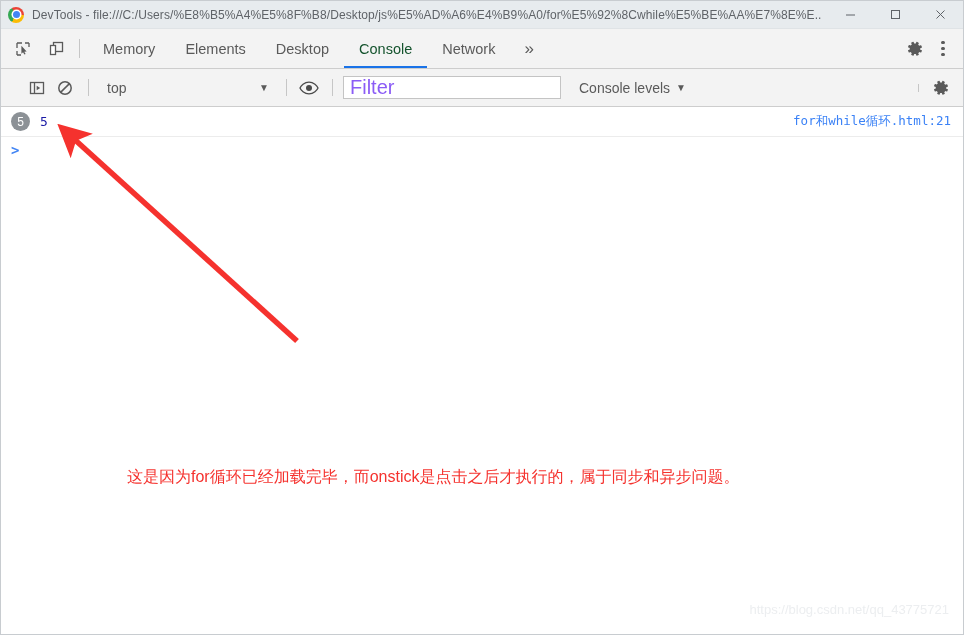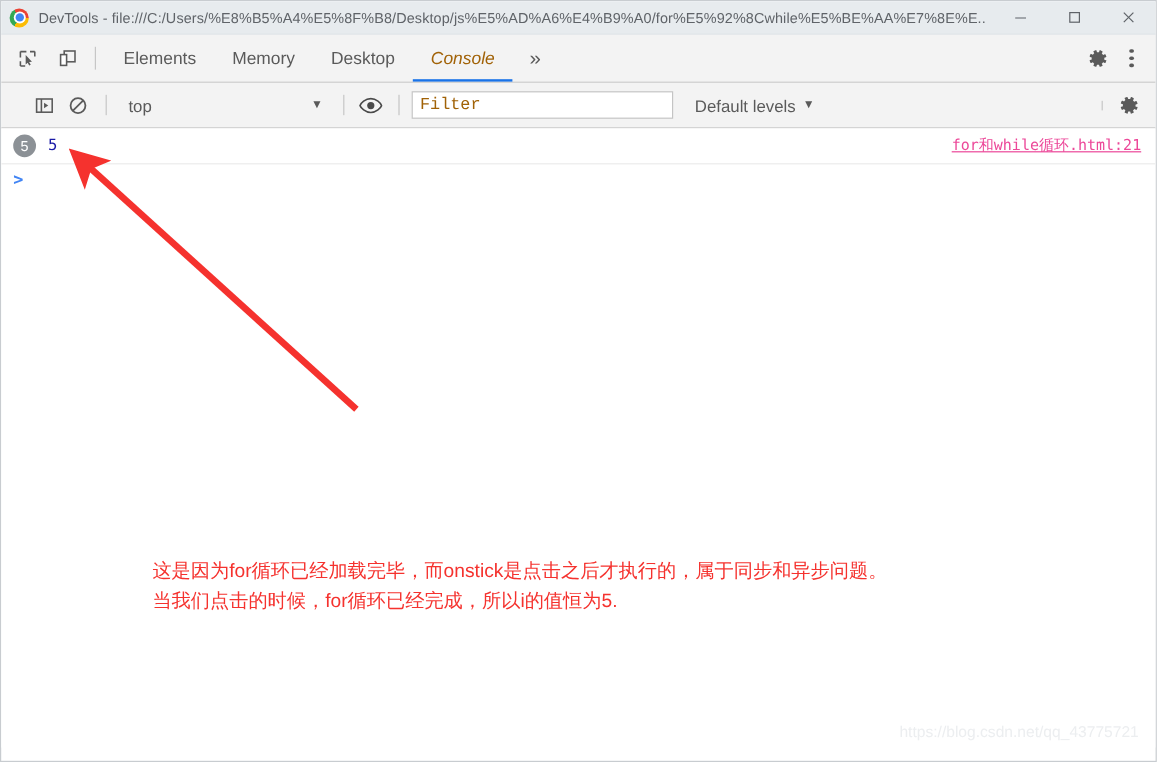--- a/index.html
+++ b/index.html
@@ -126,22 +126,21 @@
   .tab {
     display: flex;
     align-items: center;
     padding: 0 15px;
     font-size: 14.5px;
     color: #5a5a5a;
     position: relative;
     white-space: nowrap;
   }
   .tab.active {
-    color: #a16207;
-    font-style: italic;
+    color: #14532d;
   }
   .tab.active::after {
     content: "";
     position: absolute;
     left: 0; right: 0; bottom: 0;
     height: 2px;
     background: #1a73e8;
   }
   .tab-more {
     display: flex;
@@ -196,27 +195,27 @@
   .caret {
     font-size: 10px;
     color: #5a5a5a;
     line-height: 1;
   }
   .filter-input {
     width: 218px;
     height: 23px;
     border: 1px solid #c4c4c4;
     background: #fff;
-    font-size: 14px;
-    color: #a16207;
+    font-size: 20px;
+    color: #8b5cf6;
     padding: 0 6px;
     box-sizing: border-box;
     display: flex;
     align-items: center;
-    font-family: Liberation Mono, monospace;
+    font-family: Liberation Sans, sans-serif;
     margin-left: 2px;
   }
   .levels {
     display: flex;
     align-items: center;
     gap: 6px;
     font-size: 14px;
     color: #5a5a5a;
     margin-left: 18px;
     white-space: nowrap;
@@ -262,22 +261,21 @@
     font-family: "DejaVu Sans Mono", monospace;
     font-size: 13px;
     color: #1a1aa6;
   }
   .log-source {
     position: absolute;
     right: 12px;
     top: 6px;
     font-family: "DejaVu Sans Mono", monospace;
     font-size: 12.5px;
-    color: #ec4899;
-    text-decoration: underline;
+    color: #3b82f6;
     white-space: nowrap;
   }
   .prompt-row {
     display: flex;
     align-items: center;
     height: 26px;
     padding-left: 10px;
     box-sizing: border-box;
   }
   .prompt-caret {
@@ -357,31 +355,34 @@
       <div class="icon-btn">
         <svg width="17" height="17" viewBox="0 0 17 17">
           <rect x="5.5" y="2.5" width="9" height="9" fill="none" stroke="#5a5a5a" stroke-width="1.3"></rect>
           <rect x="2.5" y="5.5" width="5" height="9" fill="#fff" stroke="#5a5a5a" stroke-width="1.3"></rect>
         </svg>
       </div>
     </div>
     <div class="vsep"></div>
     <div class="tabs">
       <div class="tab">
-          <span>Elements</span>
+          <span>Memory</span>
         </div>
       <div class="tab">
-          <span>Memory</span>
+          <span>Elements</span>
         </div>
       <div class="tab">
           <span>Desktop</span>
         </div>
       <div class="tab active">
           <span>Console</span>
         </div>
+      <div class="tab">
+          <span>Network</span>
+        </div>
       <div class="tab-more">»</div>
     </div>
     <div class="tabbar-right">
       <div class="icon-btn">
         <svg class="gear" viewBox="0 0 20 20">
           <path fill="#5a5a5a" d="M10 6.6a3.4 3.4 0 100 6.8 3.4 3.4 0 000-6.8zm0 5.2a1.8 1.8 0 110-3.6 1.8 1.8 0 010 3.6z"></path>
           <path fill="#5a5a5a" d="M17.3 11.4l-1.5-.5a5.9 5.9 0 000-1.8l1.5-.5a.6.6 0 00.4-.8l-.7-1.7a.6.6 0 00-.8-.3l-1.4.7a6 6 0 00-1.3-1.3l.7-1.4a.6.6 0 00-.3-.8L12.2 2a.6.6 0 00-.8.4l-.5 1.5a5.9 5.9 0 00-1.8 0L8.6 2.4A.6.6 0 007.8 2l-1.7.7a.6.6 0 00-.3.8l.7 1.4a6 6 0 00-1.3 1.3l-1.4-.7a.6.6 0 00-.8.3L2.3 7.5a.6.6 0 00.4.8l1.5.5a5.9 5.9 0 000 1.8l-1.5.5a.6.6 0 00-.4.8l.7 1.7a.6.6 0 00.8.3l1.4-.7a6 6 0 001.3 1.3l-.7 1.4a.6.6 0 00.3.8l1.7.7a.6.6 0 00.8-.4l.5-1.5a5.9 5.9 0 001.8 0l.5 1.5a.6.6 0 00.8.4l1.7-.7a.6.6 0 00.3-.8l-.7-1.4a6 6 0 001.3-1.3l1.4.7a.6.6 0 00.8-.3l.7-1.7a.6.6 0 00-.4-.8z"></path>
         </svg>
       </div>
       <div class="icon-btn">
@@ -418,21 +419,21 @@
       <svg width="20" height="14" viewBox="0 0 20 14">
         <path d="M10 1.2C5.3 1.2 1.8 5 1 7c.8 2 4.3 5.8 9 5.8S18.2 9 19 7c-.8-2-4.3-5.8-9-5.8z" fill="none" stroke="#4a4a4a" stroke-width="1.3"></path>
         <circle cx="10" cy="7" r="3" fill="#4a4a4a"></circle>
       </svg>
     </div>
     <div class="vsep"></div>
     <div class="filter-input">
       <span>Filter</span>
     </div>
     <div class="levels">
-      <span>Default levels</span>
+      <span>Console levels</span>
       <span class="caret">▼</span>
     </div>
     <div class="toolbar-right">
       <div class="vsep"></div>
       <div class="icon-btn">
         <svg class="gear" viewBox="0 0 20 20">
           <path fill="#5a5a5a" d="M10 6.6a3.4 3.4 0 100 6.8 3.4 3.4 0 000-6.8zm0 5.2a1.8 1.8 0 110-3.6 1.8 1.8 0 010 3.6z"></path>
           <path fill="#5a5a5a" d="M17.3 11.4l-1.5-.5a5.9 5.9 0 000-1.8l1.5-.5a.6.6 0 00.4-.8l-.7-1.7a.6.6 0 00-.8-.3l-1.4.7a6 6 0 00-1.3-1.3l.7-1.4a.6.6 0 00-.3-.8L12.2 2a.6.6 0 00-.8.4l-.5 1.5a5.9 5.9 0 00-1.8 0L8.6 2.4A.6.6 0 007.8 2l-1.7.7a.6.6 0 00-.3.8l.7 1.4a6 6 0 00-1.3 1.3l-1.4-.7a.6.6 0 00-.8.3L2.3 7.5a.6.6 0 00.4.8l1.5.5a5.9 5.9 0 000 1.8l-1.5.5a.6.6 0 00-.4.8l.7 1.7a.6.6 0 00.8.3l1.4-.7a6 6 0 001.3 1.3l-.7 1.4a.6.6 0 00.3.8l1.7.7a.6.6 0 00.8-.4l.5-1.5a5.9 5.9 0 001.8 0l.5 1.5a.6.6 0 00.8.4l1.7-.7a.6.6 0 00.3-.8l-.7-1.4a6 6 0 001.3-1.3l1.4.7a.6.6 0 00.8-.3l.7-1.7a.6.6 0 00-.4-.8z"></path>
         </svg>
       </div>
@@ -455,19 +456,18 @@
       <defs>
         <marker id="arrowhead" markerWidth="6" markerHeight="6" refX="4.6" refY="3" orient="auto">
           <path d="M0,0 L6,3 L0,6 L1.4,3 Z" fill="#f5322e"></path>
         </marker>
       </defs>
       <line x1="296" y1="234" x2="62" y2="22" stroke="#f5322e" stroke-width="5.5" marker-end="url(#arrowhead)"></line>
     </svg>
 
     <div class="annot-text">
       <div>这是因为for循环已经加载完毕，而onstick是点击之后才执行的，属于同步和异步问题。</div>
-      <div>当我们点击的时候，for循环已经完成，所以i的值恒为5.</div>
     </div>
 
     <div class="watermark">https://blog.csdn.net/qq_43775721</div>
   </div>
 
 </div>
 
 </body></html>

